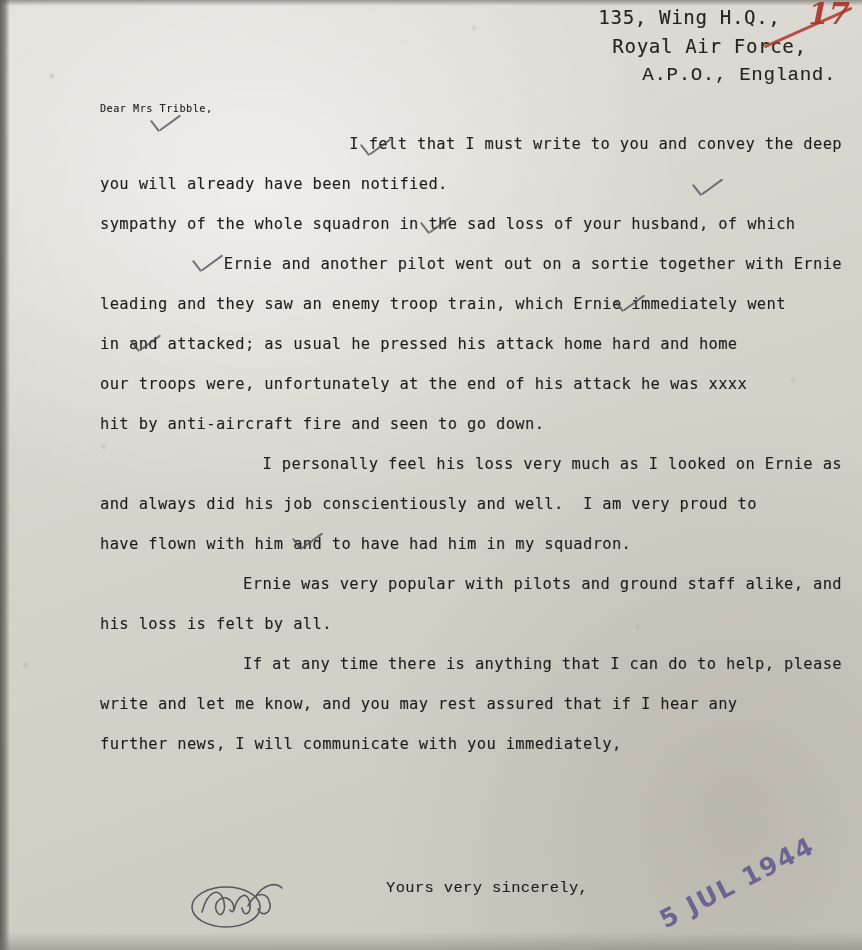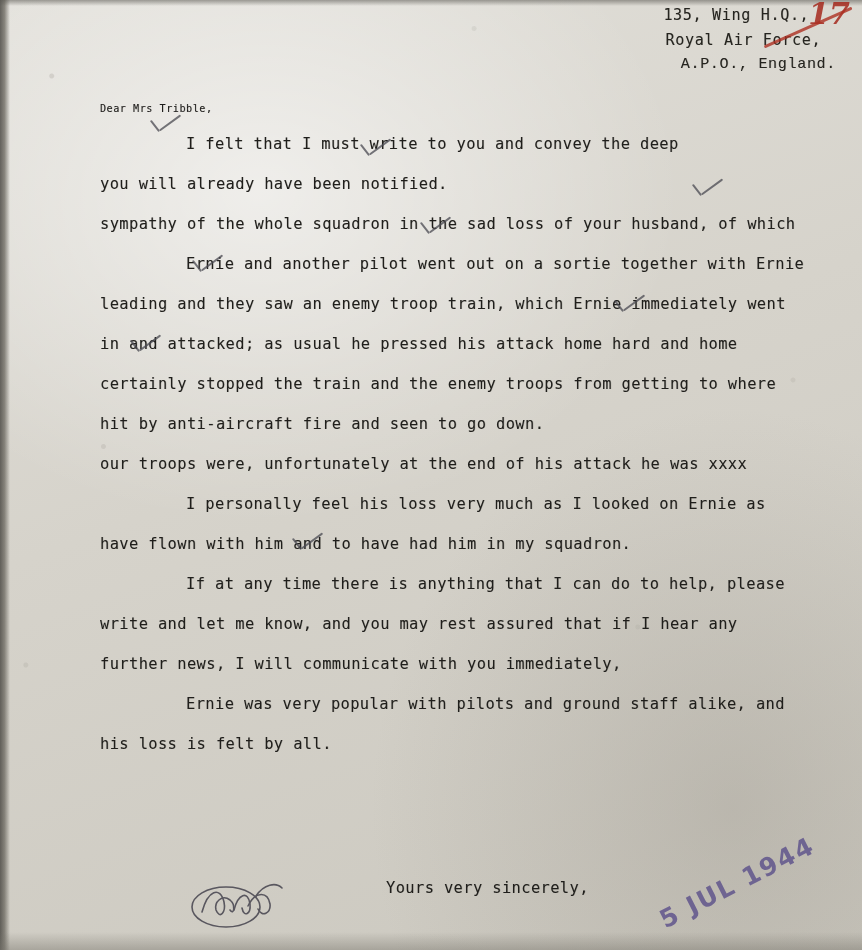--- a/index.html
+++ b/index.html
@@ -72,26 +72,25 @@
   #letterhead {
     position: absolute;
     top: 6px;
     right: 26px;
     text-align: left;
   }
   #letterhead .tw-line {
     display: block;
     color: #25241f;
     font-family: "DejaVu Sans Mono", monospace;
-    font-size: 15px;
+    font-size: 19px;
     letter-spacing: 0.7px;
     white-space: pre;
     margin-bottom: 7px;
     text-shadow: 0.5px 0.4px 0 rgba(60,58,54,0.3);
-    text-align: center;
   }
   #letterhead .l2 { padding-left: 14px; }
   #letterhead .l3 { padding-left: 44px; font-family: Liberation Mono, monospace; }
 
   #body-block {
     position: absolute;
     left: 100px;
     top: 100px;
     width: 742px;
   }
@@ -102,29 +101,29 @@
     display: block;
     color: #1f1e1b;
     font-family: "DejaVu Sans Mono", monospace;
     font-size: 15.3px;
     letter-spacing: 0.45px;
     white-space: pre;
     height: 40px;
     line-height: 40px;
     text-shadow: 0.5px 0.4px 0 rgba(60,58,54,0.3);
   }
-  .indent { padding-left: 86px; }
+  .indent { padding-left: 86px; text-align: right; }
 
   #closing {
     position: absolute;
     left: 100px;
     top: 868px;
     width: 742px;
   }
-  #closing .body-line.sig-indent { padding-left: 286px; }
+  #closing .body-line.sig-indent { padding-left: 286px; font-family: Liberation Mono, monospace; }
   #closing .body-line.signed-indent { padding-left: 236px; }
 
   
   .red-mark {
     position: absolute;
     color: #a52a1e;
     font-family: "DejaVu Serif", serif;
     font-size: 30px;
     font-style: italic;
     font-weight: 700;
@@ -223,39 +222,39 @@
     <div class="para" style="margin-top:24px;">
       <span class="body-line indent">I felt that I must write to you and convey the deep</span>
       <span class="body-line">you will already have been notified.</span>
       <span class="body-line">sympathy of the whole squadron in the sad loss of your husband, of which</span>
     </div>
 
     <div class="para">
       <span class="body-line indent">Ernie and another pilot went out on a sortie together with Ernie</span>
       <span class="body-line">leading and they saw an enemy troop train, which Ernie immediately went</span>
       <span class="body-line">in and attacked; as usual he pressed his attack home hard and home</span>
-      <span class="body-line">certainly stopped the train and the enemy troops from getting to where</span>
+      <span class="body-line">our troops were, unfortunately at the end of his attack he was xxxx</span>
       <span class="body-line">hit by anti-aircraft fire and seen to go down.</span>
-      <span class="body-line">our troops were, unfortunately at the end of his attack he was xxxx</span>
     </div>
 
     <div class="para">
       <span class="body-line indent">I personally feel his loss very much as I looked on Ernie as</span>
+      <span class="body-line">and always did his job conscientiously and well.  I am very proud to</span>
       <span class="body-line">have flown with him and to have had him in my squadron.</span>
+    </div>
+
+    <div class="para">
+      <span class="body-line indent">Ernie was very popular with pilots and ground staff alike, and</span>
+      <span class="body-line">his loss is felt by all.</span>
     </div>
 
     <div class="para">
       <span class="body-line indent">If at any time there is anything that I can do to help, please</span>
       <span class="body-line">write and let me know, and you may rest assured that if I hear any</span>
       <span class="body-line">further news, I will communicate with you immediately,</span>
-    </div>
-
-    <div class="para">
-      <span class="body-line indent">Ernie was very popular with pilots and ground staff alike, and</span>
-      <span class="body-line">his loss is felt by all.</span>
     </div>
   </div>
 
   <div id="closing">
     <span class="body-line sig-indent">Yours very sincerely,</span>
   </div>
 
   <div class="tick" style="left:148px; top:112px;"></div>
   <div class="tick" style="left:358px; top:136px;"></div>
   <div class="tick" style="left:690px; top:176px;"></div>

